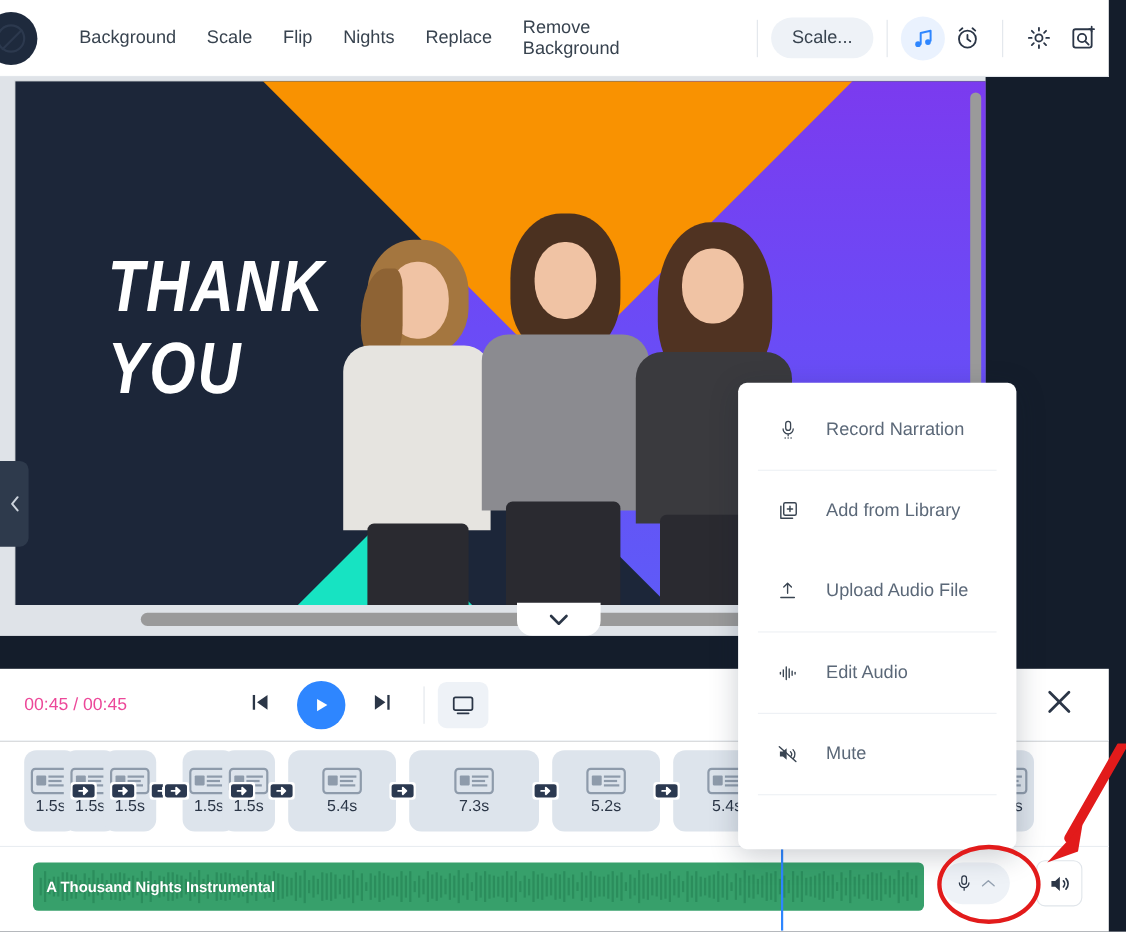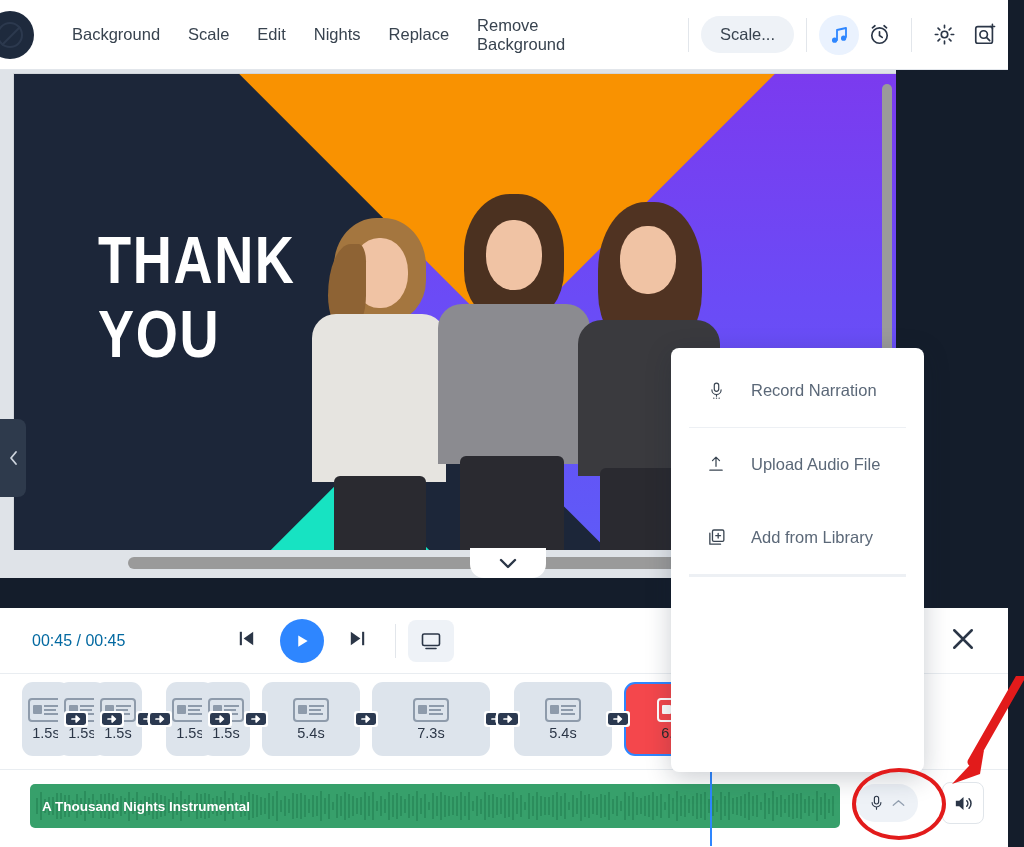--- a/index.html
+++ b/index.html
@@ -47,21 +47,21 @@
   .icbtn{
     width:40px;height:40px;border-radius:50%;
     display:flex;align-items:center;justify-content:center;cursor:pointer;
   }
   .icbtn.active{ background:#eaf2fe; }
   .icbtn svg{ display:block; }
 
   
   .stage{
     position:absolute; left:0; top:70px; width:896px; height:508px;
-    background:#dfe3e8; overflow:hidden;
+    background:#dfe3e8; overflow:hidden;font-style:italic;
   }
   .slide{
     position:absolute; left:14px; top:4px; width:980px; height:500px;
     background:#1c2639; overflow:hidden;
     box-shadow:0 0 0 1px rgba(0,0,0,.06);
   }
   .sl-orange{
     position:absolute; left:228px; top:-372px; width:530px; height:530px;
     background:#f99201; transform:rotate(45deg);
   }
@@ -141,21 +141,21 @@
     display:flex;align-items:center;gap:9px; padding:0 11px 0 12px; height:100%;
     background:#fff;
   }
   .reddot{ width:15px;height:15px;border-radius:50%;background:#f0393f; }
   .sc-name{ font-weight:bold; font-size:16px; color:#1d2734; }
   .sc-dur{ font-size:14px; color:#4a5563; }
   .pencil{
     width:38px;height:38px;background:#2e86ff;
     display:flex;align-items:center;justify-content:center;cursor:pointer;
   }
-  .timecode{ margin-left:32px; font-size:16px; color:#0369a1; }
+  .timecode{ margin-left:22px; font-size:16px; color:#ec4899; }
   .transport{ display:flex;align-items:center; gap:22px; margin-left:110px; }
   .play{
     width:44px;height:44px;border-radius:50%;background:#2e86ff;
     display:flex;align-items:center;justify-content:center;cursor:pointer;
   }
   .sqbtn{
     width:46px;height:42px;border-radius:8px;background:#eef2f7;
     display:flex;align-items:center;justify-content:center;cursor:pointer;
   }
   .closex{ margin-left:auto; margin-right:30px; cursor:pointer; }
@@ -245,21 +245,21 @@
 <div id="root">
 
   <div class="toolbar">
     <div class="logo">
       <div class="ring"></div>
     </div>
 
     <div class="tools">
       <div class="tool">Background</div>
       <div class="tool">Scale</div>
-      <div class="tool">Edit</div>
+      <div class="tool">Flip</div>
       <div class="tool">Nights</div>
       <div class="tool">Replace</div>
       <div class="tool two-line">Remove
 Background</div>
     </div>
 
     <div class="rightgroup">
       <div class="vdiv"></div>
       <div class="more-btn">Scale...</div>
       <div class="vdiv"></div>
@@ -525,20 +525,31 @@
             </span>
           </div>
           <div class="dur">7.3s</div>
         </div>
         <div class="trans">
           <svg width="26" height="20" viewBox="0 0 26 20">
             <rect x="1" y="2" width="24" height="16" rx="3" fill="#fff"></rect>
             <rect x="3" y="4" width="20" height="12" rx="2.4" fill="#2b3950"></rect>
             <path d="M9 10h7M13.2 7l3.2 3-3.2 3z" stroke="#fff" stroke-width="1.7" fill="#fff" stroke-linecap="round" stroke-linejoin="round"></path>
           </svg>
+        </div>
+        <div class="slidecard" style="width: 98px;">
+          <div class="mini">
+            <span class="blk"></span>
+            <span class="lines">
+              <i style="width:100%"></i>
+              <i style="width:80%"></i>
+              <i style="width:90%"></i>
+            </span>
+          </div>
+          <div class="dur">5.2s</div>
         </div>
         <div class="trans">
           <svg width="26" height="20" viewBox="0 0 26 20">
             <rect x="1" y="2" width="24" height="16" rx="3" fill="#fff"></rect>
             <rect x="3" y="4" width="20" height="12" rx="2.4" fill="#2b3950"></rect>
             <path d="M9 10h7M13.2 7l3.2 3-3.2 3z" stroke="#fff" stroke-width="1.7" fill="#fff" stroke-linecap="round" stroke-linejoin="round"></path>
           </svg>
         </div>
         <div class="slidecard" style="width: 98px;">
           <div class="mini">
@@ -845,42 +856,67 @@
             <circle cx="12" cy="21" r=".9" fill="#3a4552"></circle>
             <circle cx="15.4" cy="21" r=".9" fill="#3a4552"></circle>
         </svg>
       </span>
       <span>Record Narration</span>
     </div>
     <div class="msep"></div>
 
     <div class="mi">
       <span class="mic-ico">
-        <svg width="20" height="21" viewBox="0 0 24 24" fill="none">
-          <path d="M12 3.2v11M7.8 7.4 12 3.2l4.2 4.2" stroke="#3a4552" stroke-width="1.5" stroke-linecap="round" stroke-linejoin="round"></path>
-          <path d="M4.6 18.8h14.8" stroke="#3a4552" stroke-width="1.5" stroke-linecap="round"></path>
-        </svg>
-      </span>
-      <span>Upload Audio File</span>
-    </div>
-
-    <div class="mi">
-      <span class="mic-ico">
         <svg width="21" height="21" viewBox="0 0 24 24" fill="none">
           <rect x="7.4" y="3.4" width="13" height="13" rx="1.6" stroke="#3a4552" stroke-width="1.5"></rect>
           <path d="M13.9 7.2v5.4M11.2 9.9h5.4" stroke="#3a4552" stroke-width="1.5" stroke-linecap="round"></path>
           <path d="M4.4 7v12.6h12.2" stroke="#3a4552" stroke-width="1.5" stroke-linecap="round" stroke-linejoin="round"></path>
         </svg>
       </span>
       <span>Add from Library</span>
     </div>
+
+    <div class="mi">
+      <span class="mic-ico">
+        <svg width="20" height="21" viewBox="0 0 24 24" fill="none">
+          <path d="M12 3.2v11M7.8 7.4 12 3.2l4.2 4.2" stroke="#3a4552" stroke-width="1.5" stroke-linecap="round" stroke-linejoin="round"></path>
+          <path d="M4.6 18.8h14.8" stroke="#3a4552" stroke-width="1.5" stroke-linecap="round"></path>
+        </svg>
+      </span>
+      <span>Upload Audio File</span>
+    </div>
     <div class="msep"></div>
 
+    <div class="mi">
+      <span class="mic-ico">
+        <svg width="22" height="20" viewBox="0 0 24 24">
+          <g fill="#3a4552">
+            <rect x="3.4" y="10.4" width="1.5" height="3.2" rx=".7"></rect>
+            <rect x="6.6" y="7.6" width="1.5" height="8.8" rx=".7"></rect>
+            <rect x="9.8" y="4.4" width="1.5" height="15.2" rx=".7"></rect>
+            <rect x="13" y="6.6" width="1.5" height="10.8" rx=".7"></rect>
+            <rect x="16.2" y="9" width="1.5" height="6" rx=".7"></rect>
+            <rect x="19.4" y="10.4" width="1.5" height="3.2" rx=".7"></rect>
+          </g>
+        </svg>
+      </span>
+      <span>Edit Audio</span>
+    </div>
     <div class="msep"></div>
 
+    <div class="mi">
+      <span class="mic-ico">
+        <svg width="22" height="21" viewBox="0 0 24 24" fill="none">
+          <path d="M4 9.4h3.2L11 6v12L7.2 14.6H4z" fill="#3a4552"></path>
+          <path d="M15 9.6a3.6 3.6 0 0 1 .2 5M17.6 7.4a7 7 0 0 1 .3 9.4" stroke="#3a4552" stroke-width="1.4" stroke-linecap="round"></path>
+          <path d="M3.4 4.4 20.6 19.8" stroke="#3a4552" stroke-width="1.5" stroke-linecap="round"></path>
+        </svg>
+      </span>
+      <span>Mute</span>
+    </div>
     <div class="msep"></div>
 
   </div>
 
   <div class="annot-circle"></div>
   <svg class="annot-arrow" width="78" height="115" viewBox="0 0 78 115">
     <path d="M74 2 26 86" stroke="#e21b1b" stroke-width="9" stroke-linecap="round"></path>
     <path d="M6 108 38 74 34 98z" fill="#e21b1b"></path>
   </svg>
 

